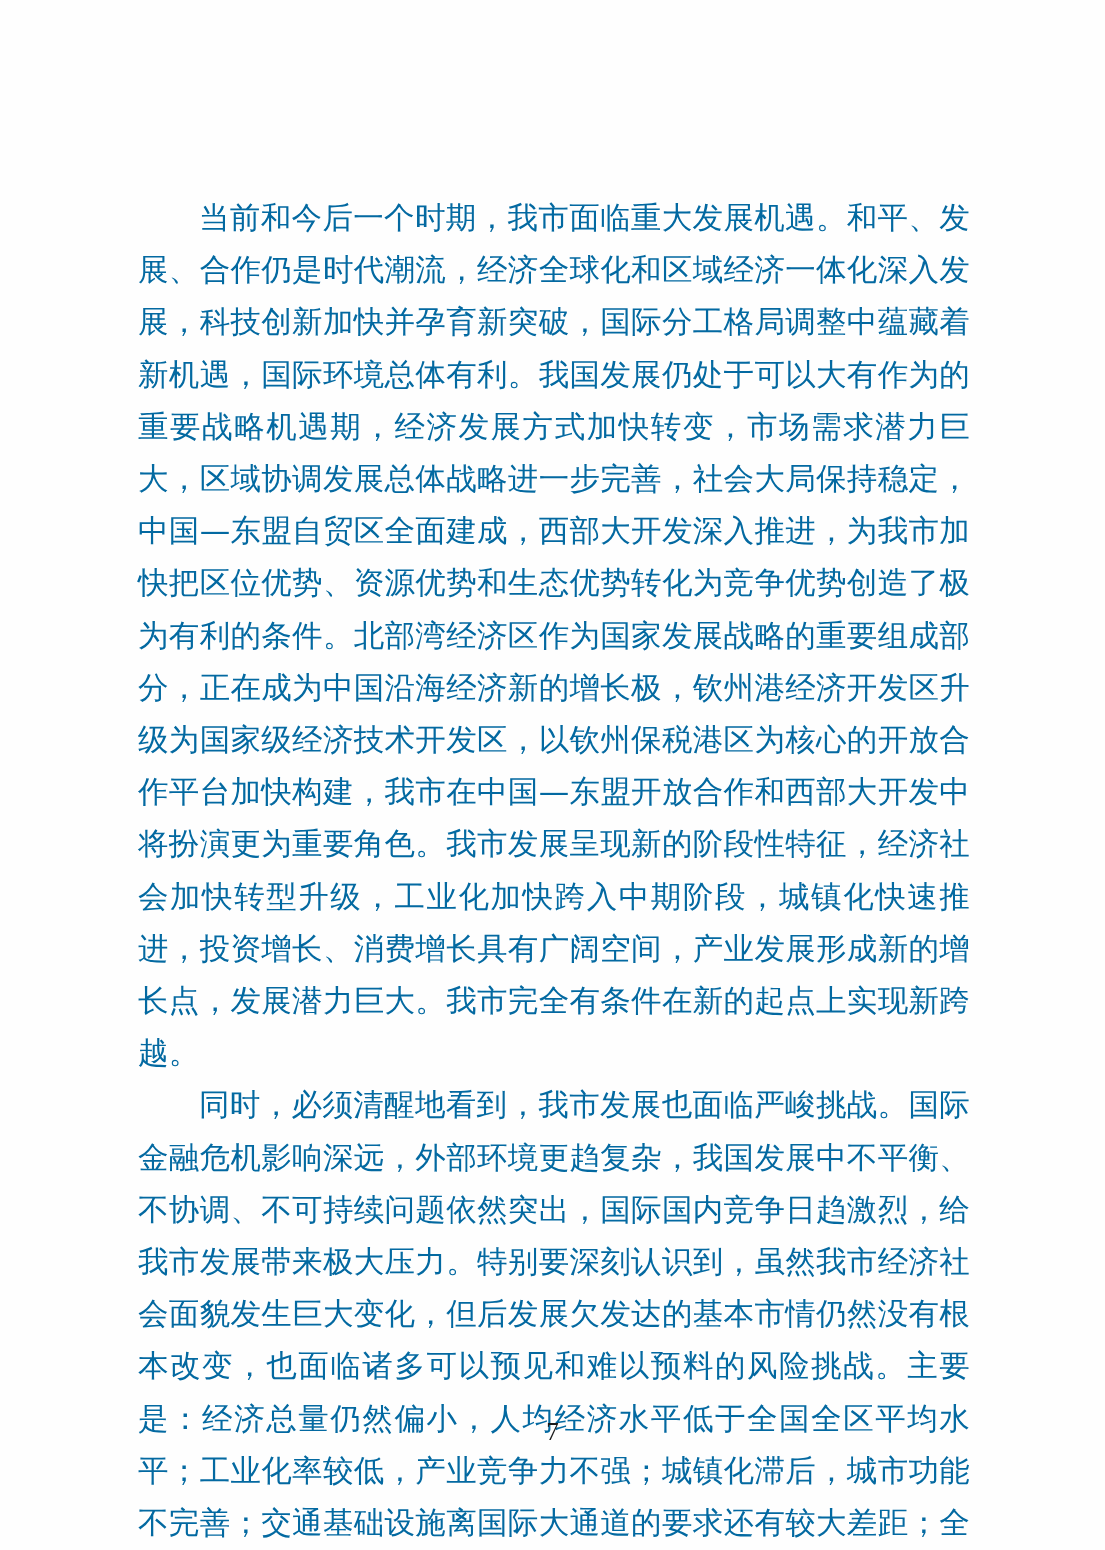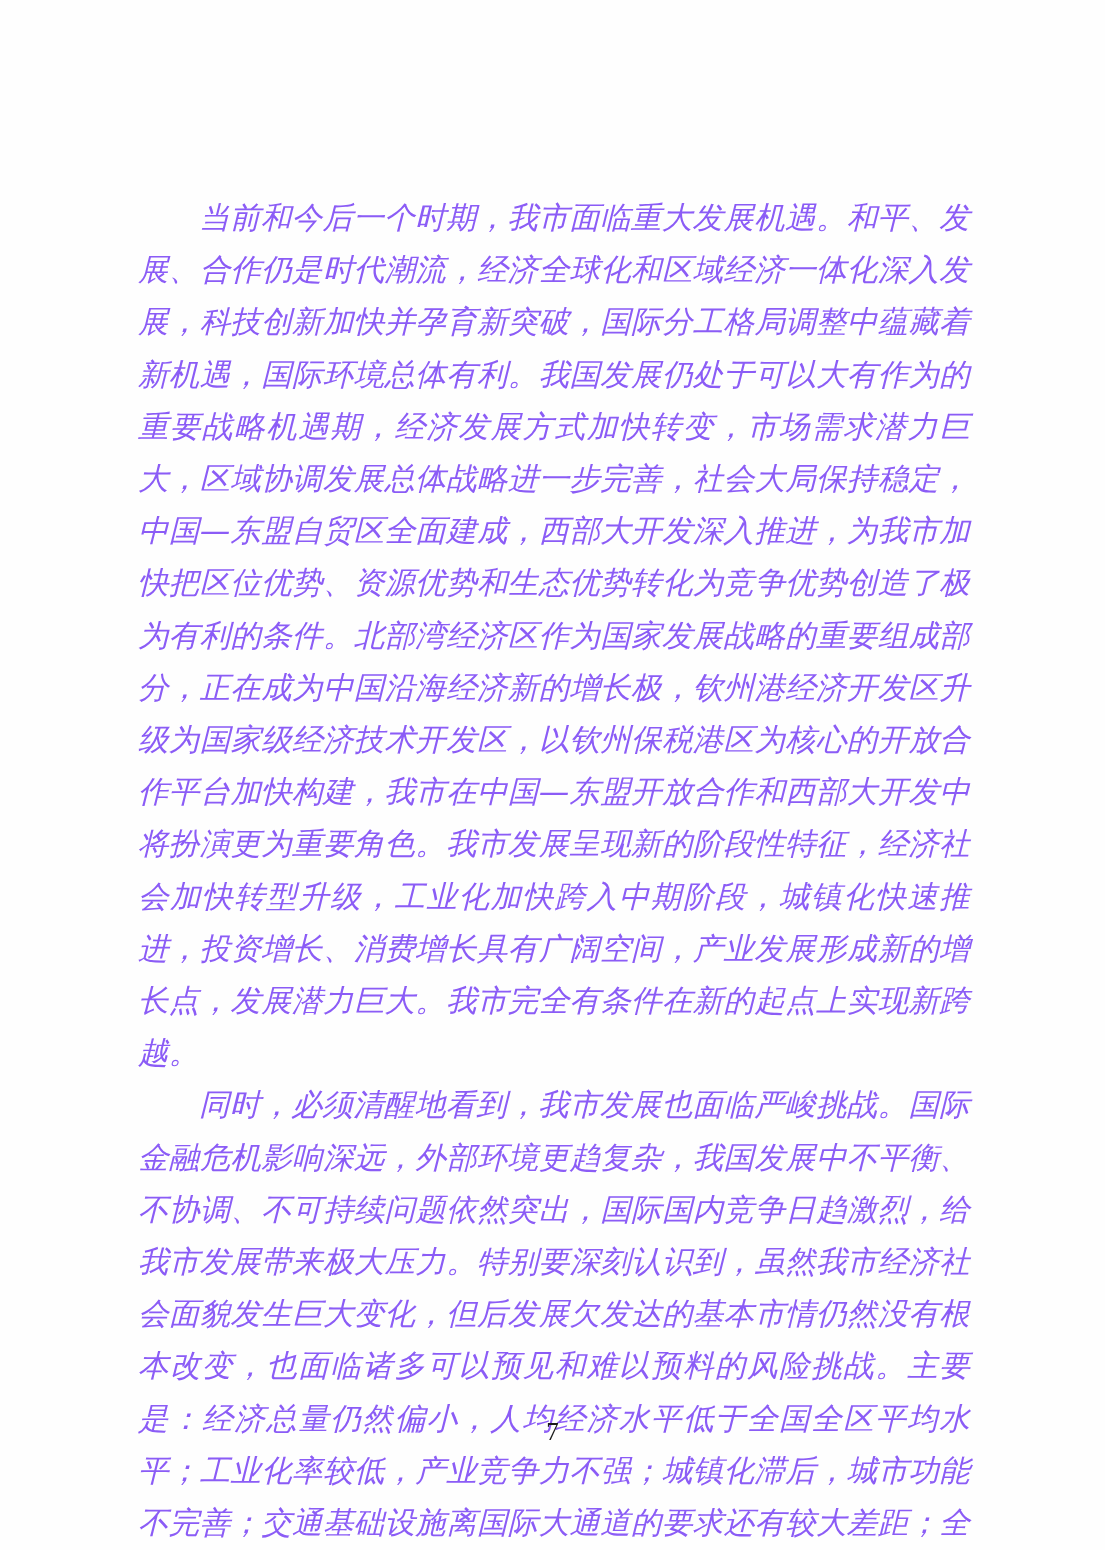--- a/index.html
+++ b/index.html
@@ -31,22 +31,21 @@
   }
   .para {
     font-size: 30.5px;
     line-height: 52.2px;
     text-align: justify;
     text-justify: inter-ideograph;
     text-indent: 2em;
     margin: 0 0 0 0;
     letter-spacing: 0.2px;
     font-weight: 400;
-    color: #8b5cf6;
-    font-style: italic;
+    color: #0369a1;
   }
   .para + .para {
     margin-top: 0px;
   }
   .page-number {
     position: absolute;
     left: 0;
     top: 1418px;
     width: 1105px;
     text-align: center;

